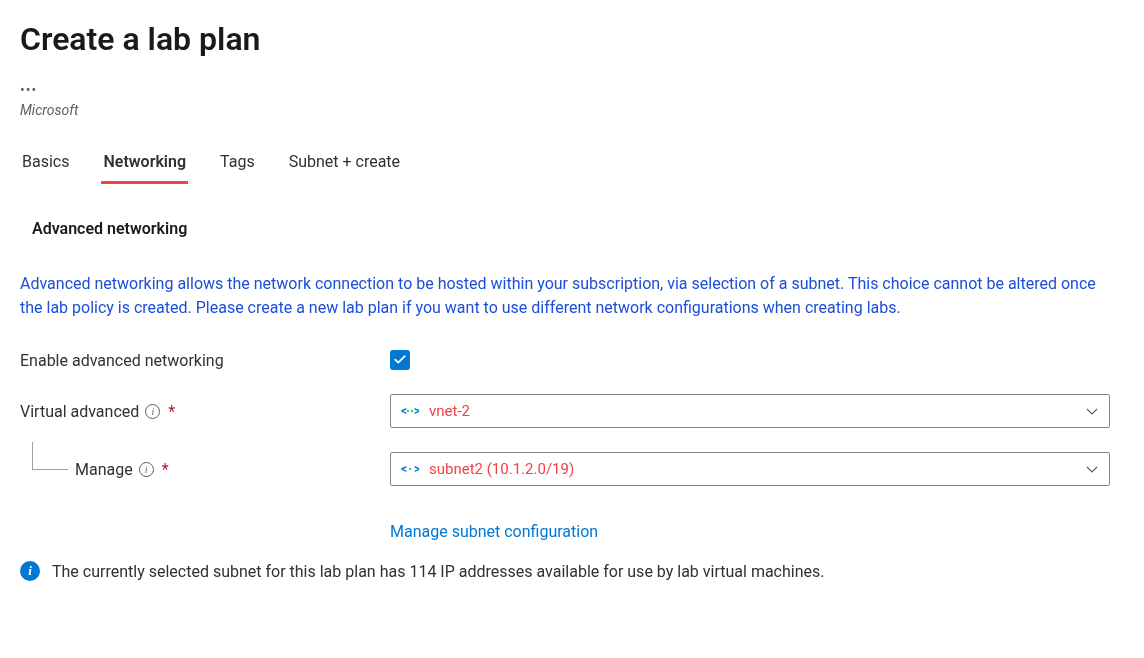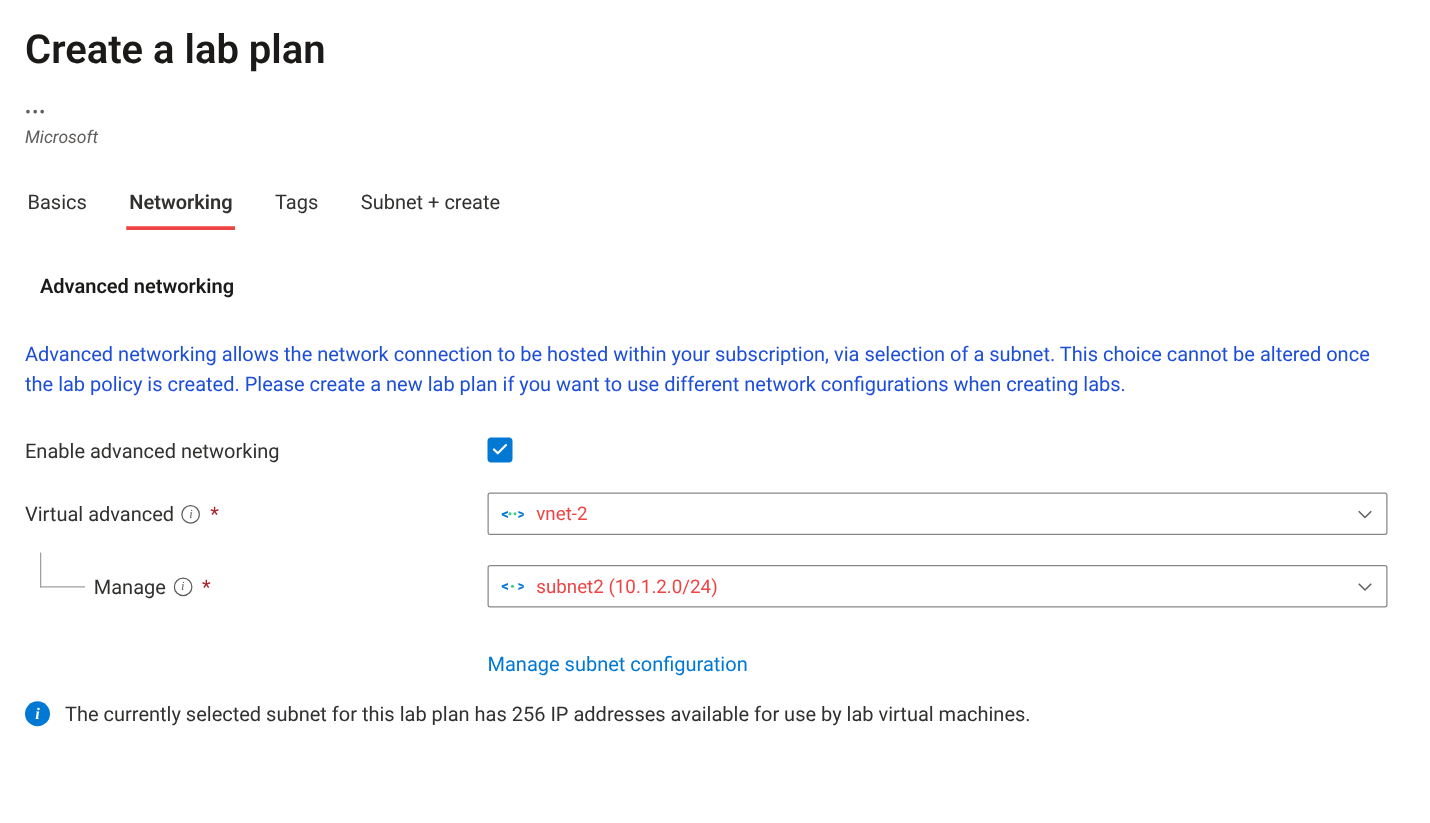--- a/index.html
+++ b/index.html
@@ -271,30 +271,30 @@
     <span class="required">*</span>
   </div>
   <div class="form-control">
     <div class="select">
       <div class="select-content">
         <svg class="resource-icon" viewBox="0 0 18 14">
           <text x="0" y="11" font-size="12" font-weight="bold" fill="#0078d4">&lt;</text>
           <circle cx="9" cy="7" r="1.2" fill="#32d183"></circle>
           <text x="13" y="11" font-size="12" font-weight="bold" fill="#0078d4">&gt;</text>
         </svg>
-        <span class="select-value">subnet2 (10.1.2.0/24)</span>
+        <span class="select-value">subnet2 (10.1.2.0/19)</span>
       </div>
       <svg class="chevron" viewBox="0 0 14 14">
         <path d="M2 5 L7 10 L12 5" stroke="#605e5c" stroke-width="1.2" fill="none"></path>
       </svg>
     </div>
   </div>
 </div>
 
 <div class="form-sublink-row">
   <div class="form-sublink-spacer"></div>
   <span class="link">Manage subnet configuration</span>
 </div>
 
 <div class="info-banner">
   <span class="info-circle">i</span>
-  <span>The currently selected subnet for this lab plan has 256 IP addresses available for use by lab virtual machines.</span>
+  <span>The currently selected subnet for this lab plan has 114 IP addresses available for use by lab virtual machines.</span>
 </div>
 
 </body></html>

